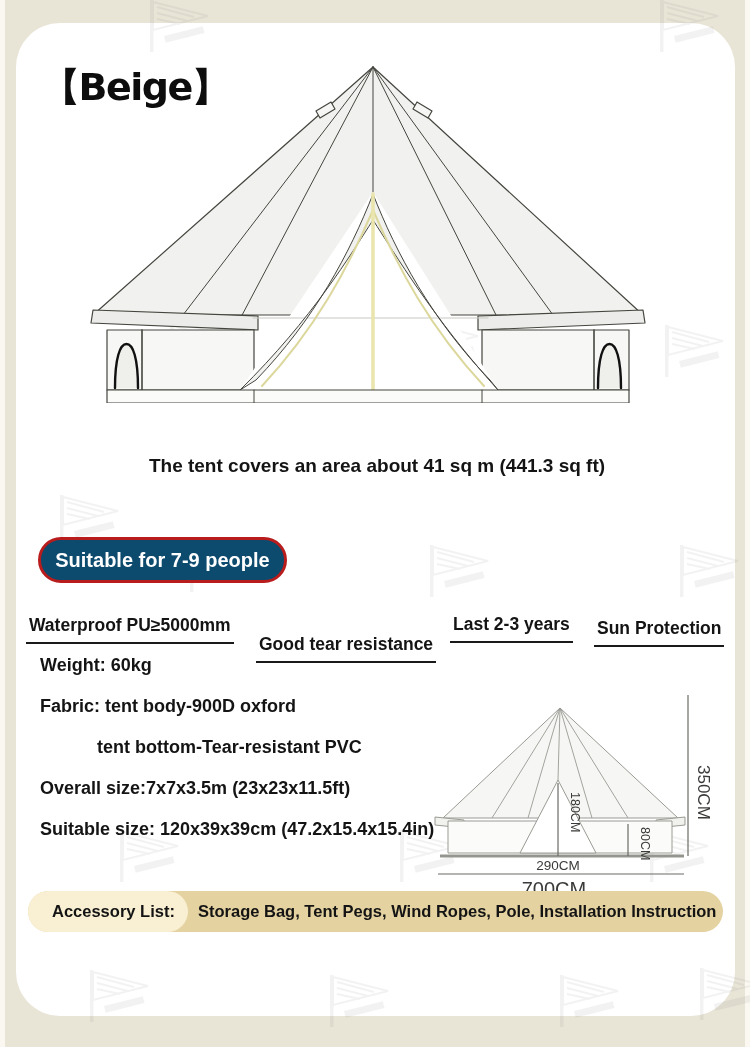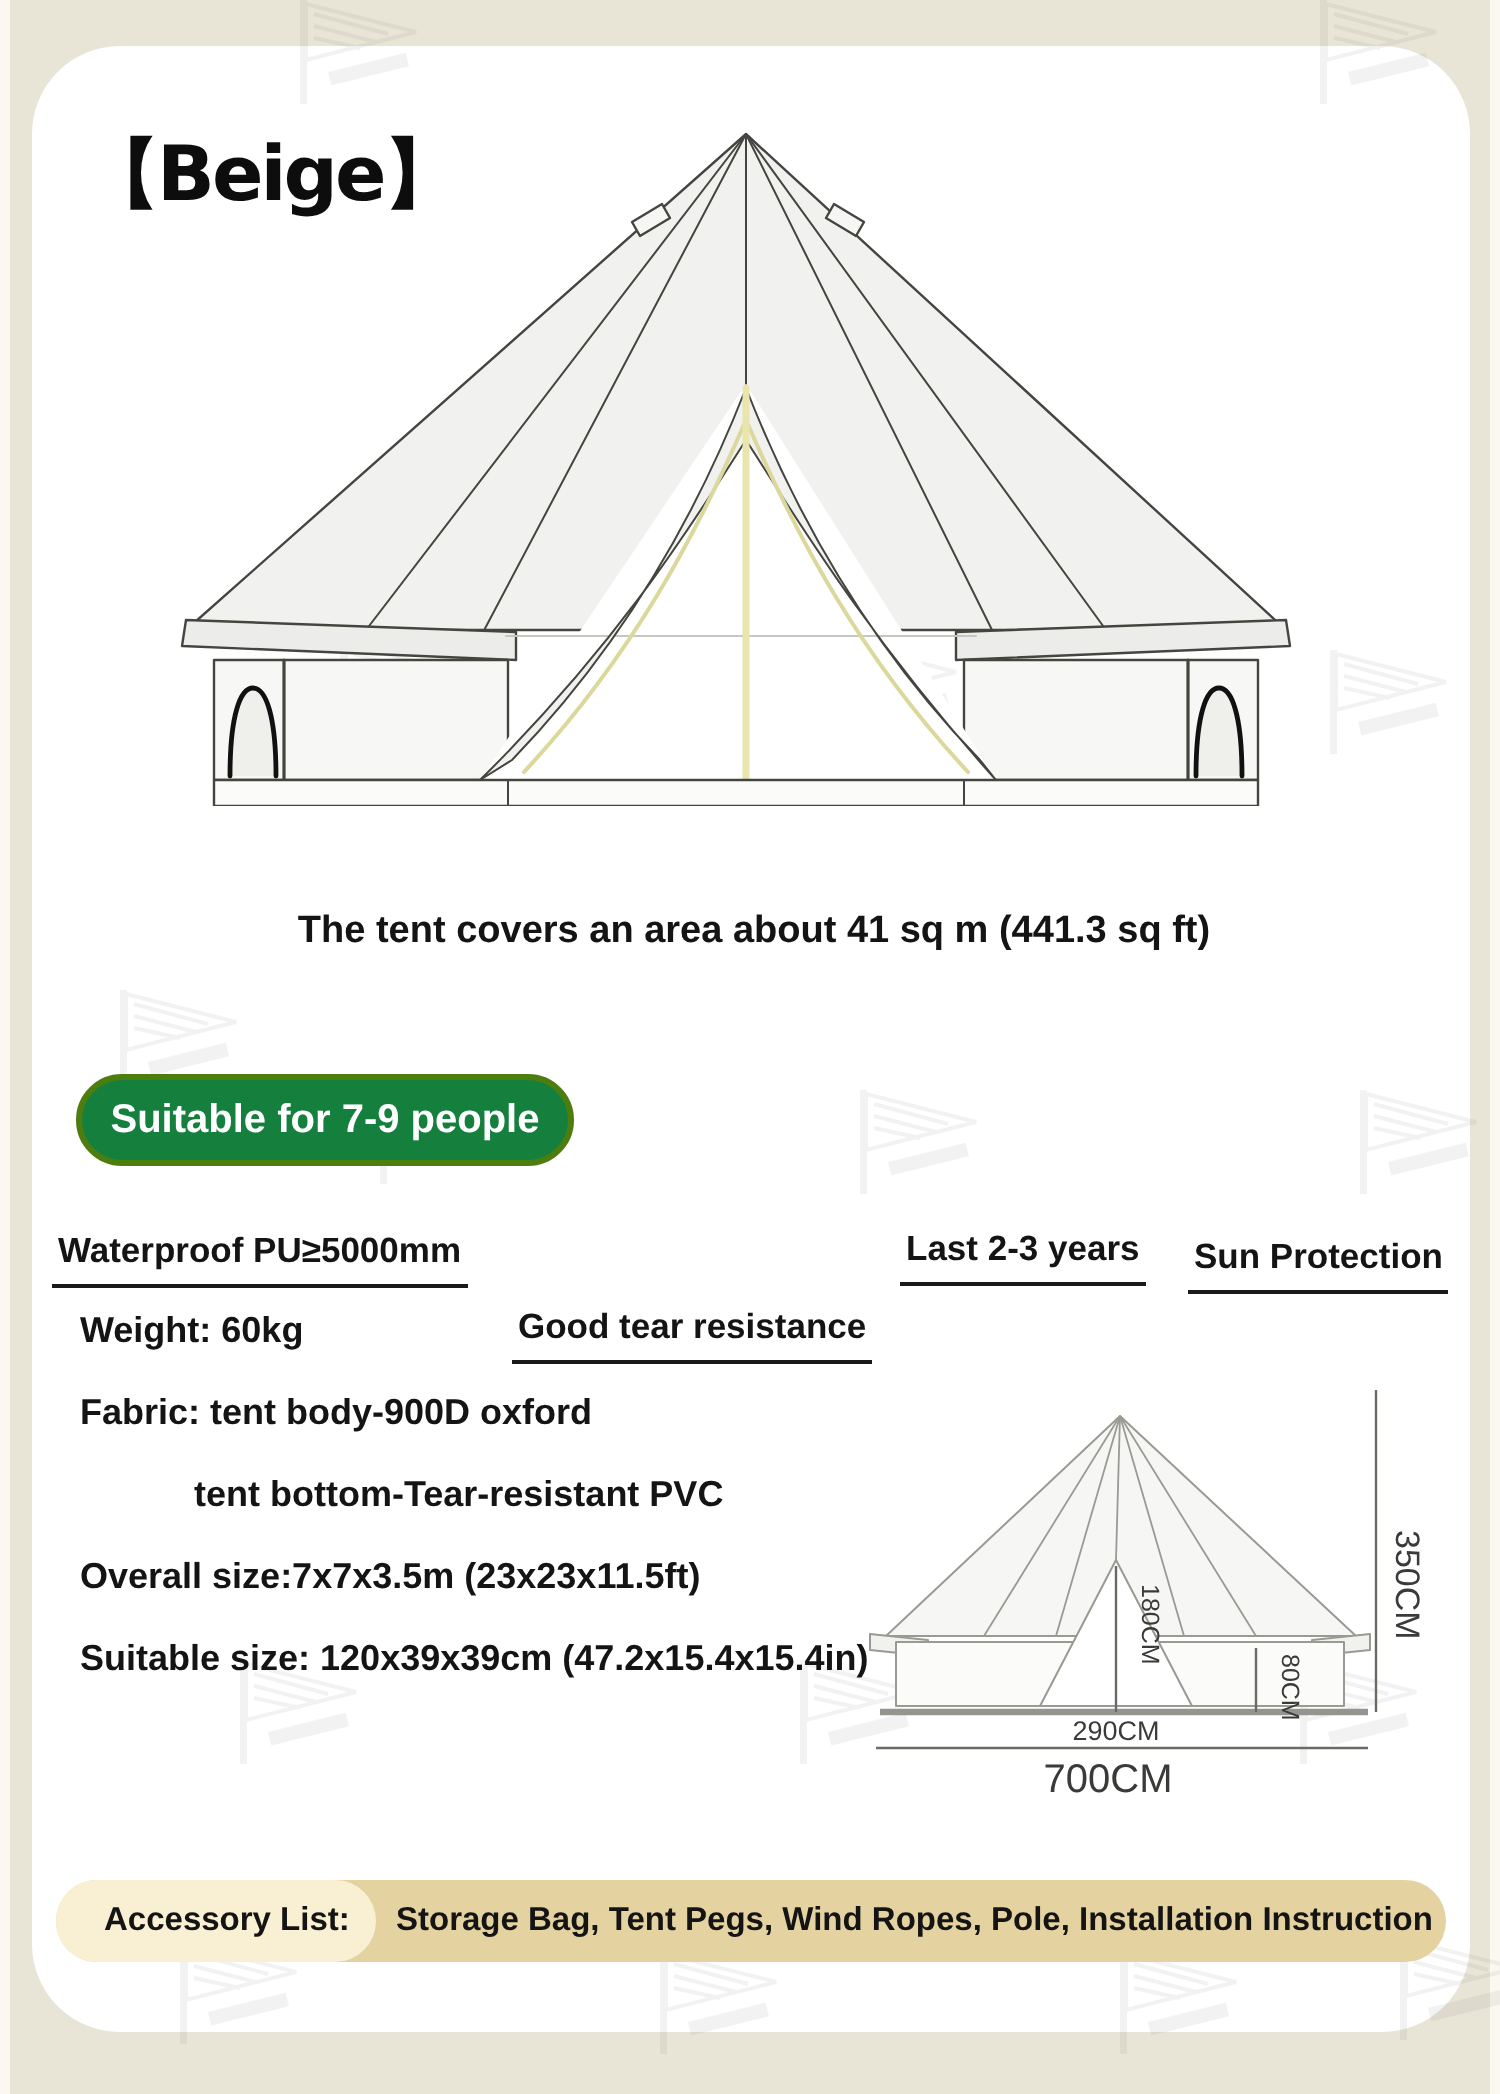--- a/index.html
+++ b/index.html
@@ -13,33 +13,33 @@
         background:#ffffff;border-radius:44px;z-index:0;}
   .wm-layer{position:absolute;left:0;top:0;width:750px;height:1047px;z-index:1;
             opacity:.07;pointer-events:none;}
   .content{position:absolute;z-index:2;}
   .title{left:42px;top:62px;font-size:38px;font-weight:700;color:#0d0d0d;
          letter-spacing:-1.5px;font-family:"DejaVu Sans","Liberation Sans",sans-serif;}
   .hero{left:88px;top:58px;width:560px;height:345px;}
   .caption{left:16px;top:455px;width:722px;text-align:center;font-size:19px;
            font-weight:700;color:#141414;}
   .pill{left:38px;top:537px;width:249px;height:46px;box-sizing:border-box;
-        background:#15803d;border:3px solid #4d7c0f;border-radius:26px;
+        background:#0c4a6e;border:3px solid #b91c1c;border-radius:26px;
         color:#ffffff;font-size:20px;font-weight:700;text-align:center;
         line-height:40px;}
   .feature{font-size:17.5px;font-weight:700;color:#141414;white-space:nowrap;
            border-bottom:2.5px solid #1a1a1a;padding:0 3px 6px 3px;}
-  .f1{left:26px;top:615px;}  .f2{left:256px;top:653px;}
+  .f1{left:26px;top:615px;}  .f2{left:256px;top:634px;}
   .f3{left:450px;top:614px;} .f4{left:594px;top:618px;}
   .specs{left:40px;top:655px;width:430px;}
   .spec-line{font-size:18px;font-weight:700;color:#141414;line-height:21px;
              margin-bottom:20px;white-space:nowrap;}
   .spec-line.indent{padding-left:57px;}
   .diagram{left:432px;top:680px;width:316px;height:225px;}
-  .acc-bar{left:28px;top:940px;width:695px;height:41px;background:#e4d2a0;
+  .acc-bar{left:28px;top:891px;width:695px;height:41px;background:#e4d2a0;
            border-radius:21px;}
   .acc-label-seg{position:absolute;left:0;top:0;width:160px;height:41px;
                  background:#f9f0d3;border-radius:21px;}
   .acc-label{position:absolute;left:24px;top:0;line-height:41px;font-size:16.5px;
              font-weight:700;color:#141414;white-space:nowrap;}
   .acc-items{position:absolute;left:170px;top:0;line-height:41px;font-size:16.5px;
              font-weight:700;color:#141414;white-space:nowrap;}
   svg text{font-family:"Liberation Sans","DejaVu Sans",sans-serif;fill:#3a3a38;}
 </style>
 </head>

